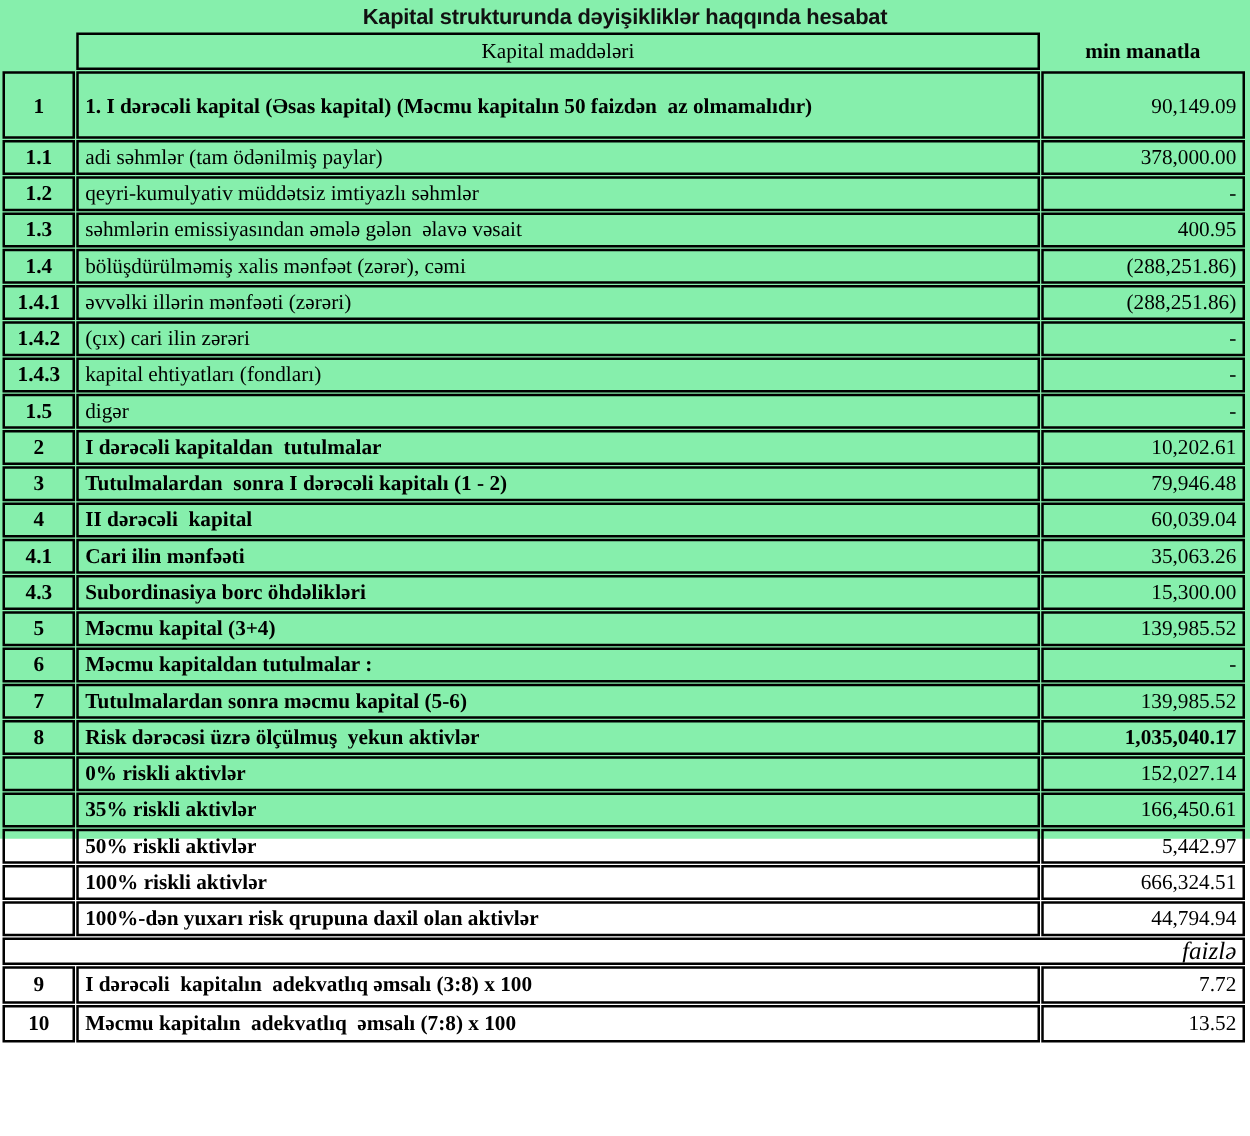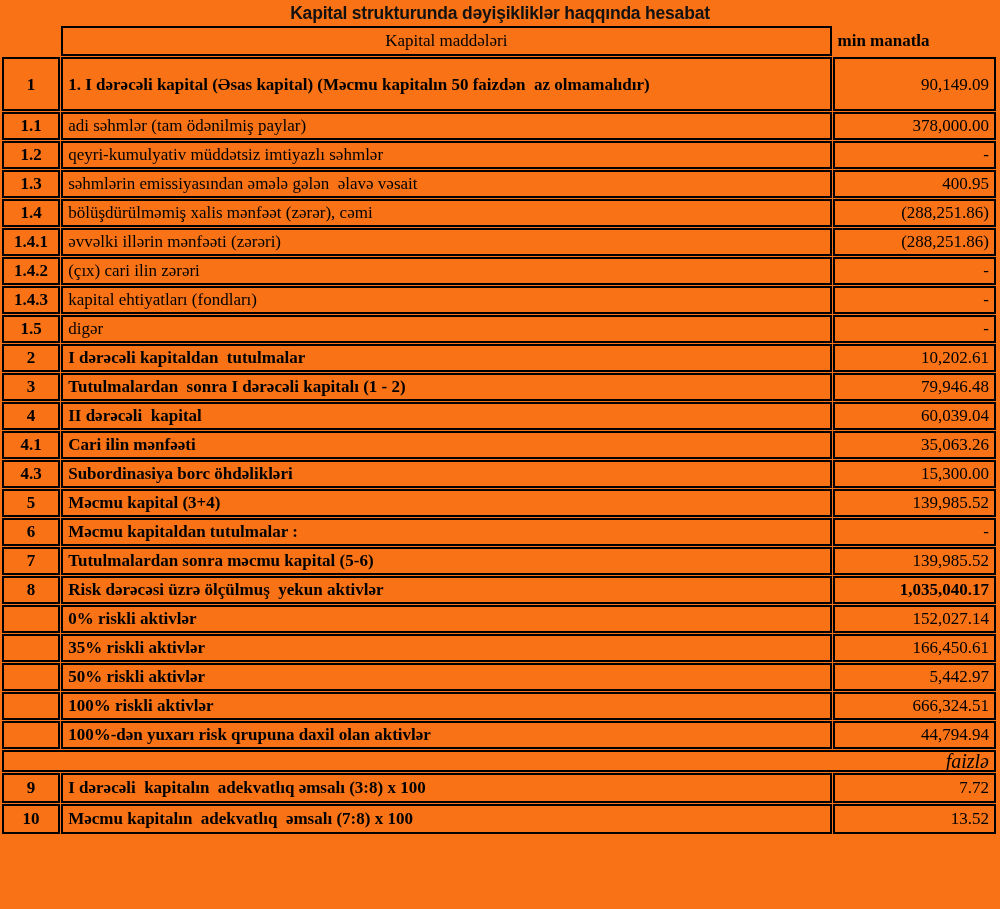--- a/index.html
+++ b/index.html
@@ -6,22 +6,22 @@
     margin: 0;
     padding: 0;
     background: #ffffff;
     width: 1000px;
     height: 909px;
     overflow: hidden;
   }
   .page {
     position: relative;
     width: 1000px;
-    height: 909px;
-    background: #f97316;
+    height: 671px;
+    background: #86efac;
     color: #000000;
   }
   .report-title {
     padding-top: 3px;
     text-align: center;
     font-family: "Liberation Sans", sans-serif;
     font-weight: bold;
     font-size: 17.5px;
     letter-spacing: -0.2px;
     color: #111111;
@@ -62,21 +62,21 @@
   td.b { font-weight: bold; }
   tr.header-row td {
     line-height: 26px;
   }
   tr.header-row td.items-header {
     text-align: center;
     font-weight: normal;
   }
   tr.header-row td.unit-header {
     border: none;
-    text-align: left;
+    text-align: center;
     font-weight: bold;
   }
   tr.header-row td.blank-corner {
     border: none;
   }
   tr.tall-row td {
     height: 50px;
     line-height: 21px;
   }
   tr.note-row td {

